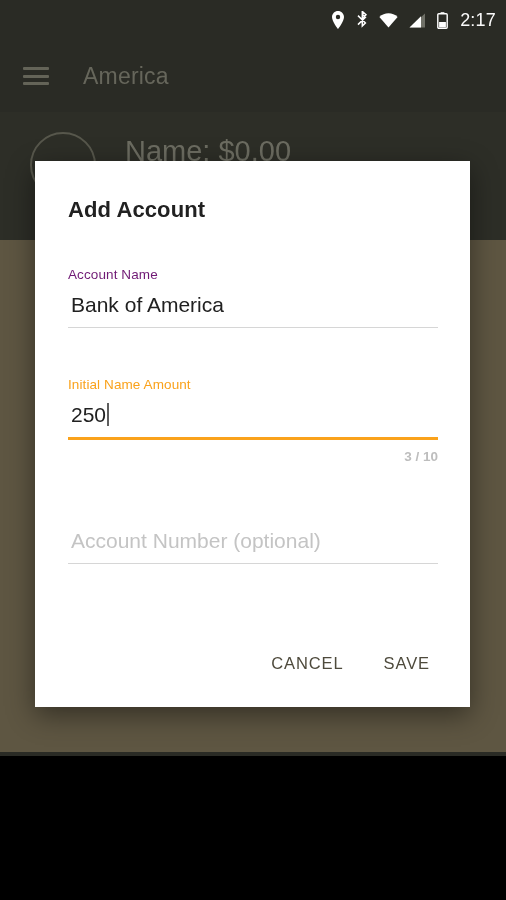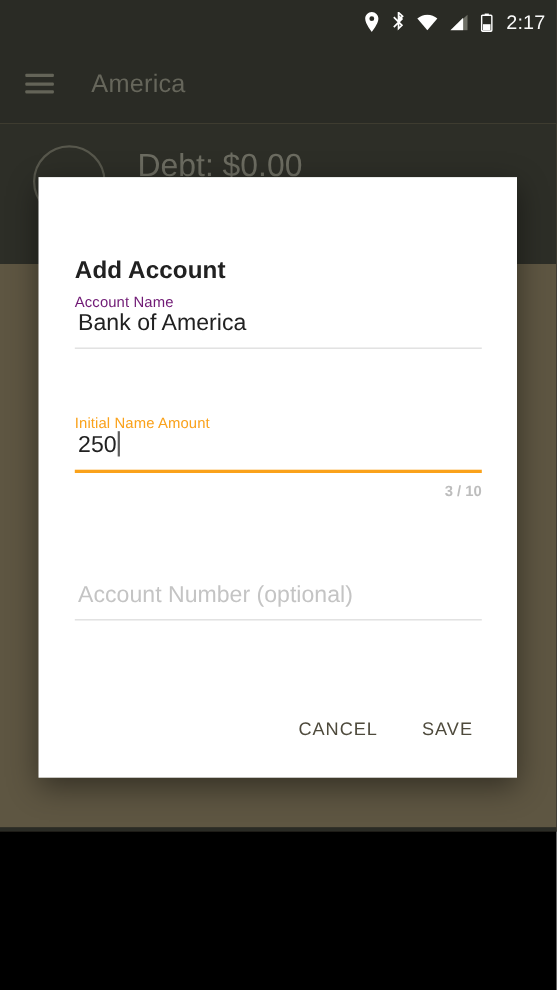--- a/index.html
+++ b/index.html
@@ -211,38 +211,38 @@
     box-sizing: border-box;
   }
   .dialog-title {
     position: absolute;
     left: 33px;
     top: 36px;
     font-size: 22px;
     font-weight: bold;
     color: #212121;
     letter-spacing: 0.1px;
-    margin-top: 36px;
   }
 
   .field {
     position: absolute;
     left: 33px;
     width: 370px;
   }
   .field-label {
     font-size: 13.5px;
     color: #701a75;
     letter-spacing: 0.1px;
   }
   .field-label.focused { color: #faa21b; }
   .field-value {
     font-size: 21px;
     color: #212121;
     padding-left: 3px;
+    margin-top: 11px;
     white-space: nowrap;
   }
   .field-placeholder {
     font-size: 21px;
     color: #c4c4c4;
     padding-left: 3px;
     white-space: nowrap;
   }
   .underline {
     height: 1px;
@@ -326,21 +326,21 @@
       <span></span>
         <span></span>
         <span></span>
     </div>
     <div class="app-title">America</div>
   </div>
 
   <div class="content-area">
     <div class="content-dark-strip"></div>
     <div class="acct-avatar"></div>
-    <div class="acct-debt">Debt: $0.00</div>
+    <div class="acct-debt">Name: $0.00</div>
   </div>
 
   <div class="bottom-bar">
     <div class="bb-btn">
       <div class="sort-icon">
         <i></i>
           <i></i>
           <i></i>
       </div>
     </div>

